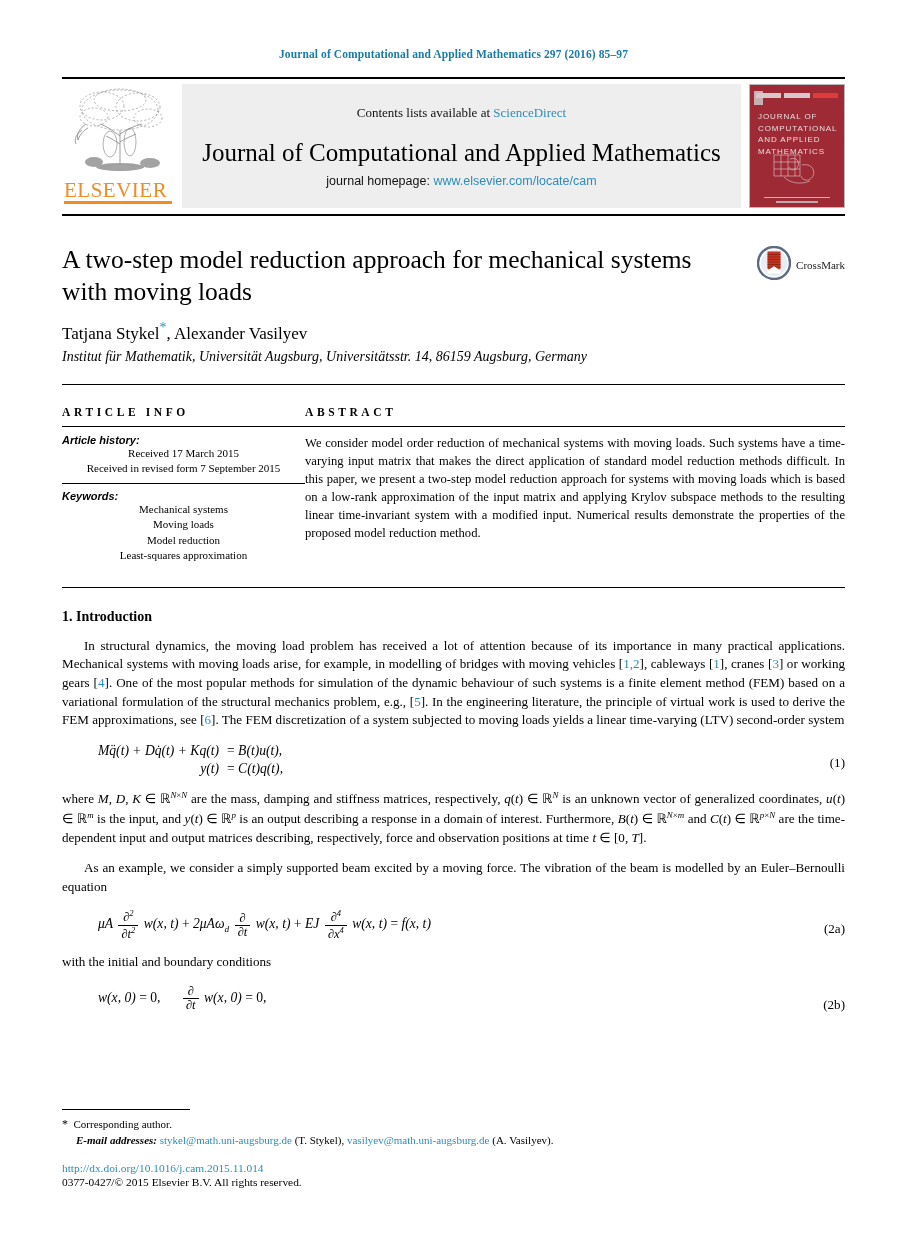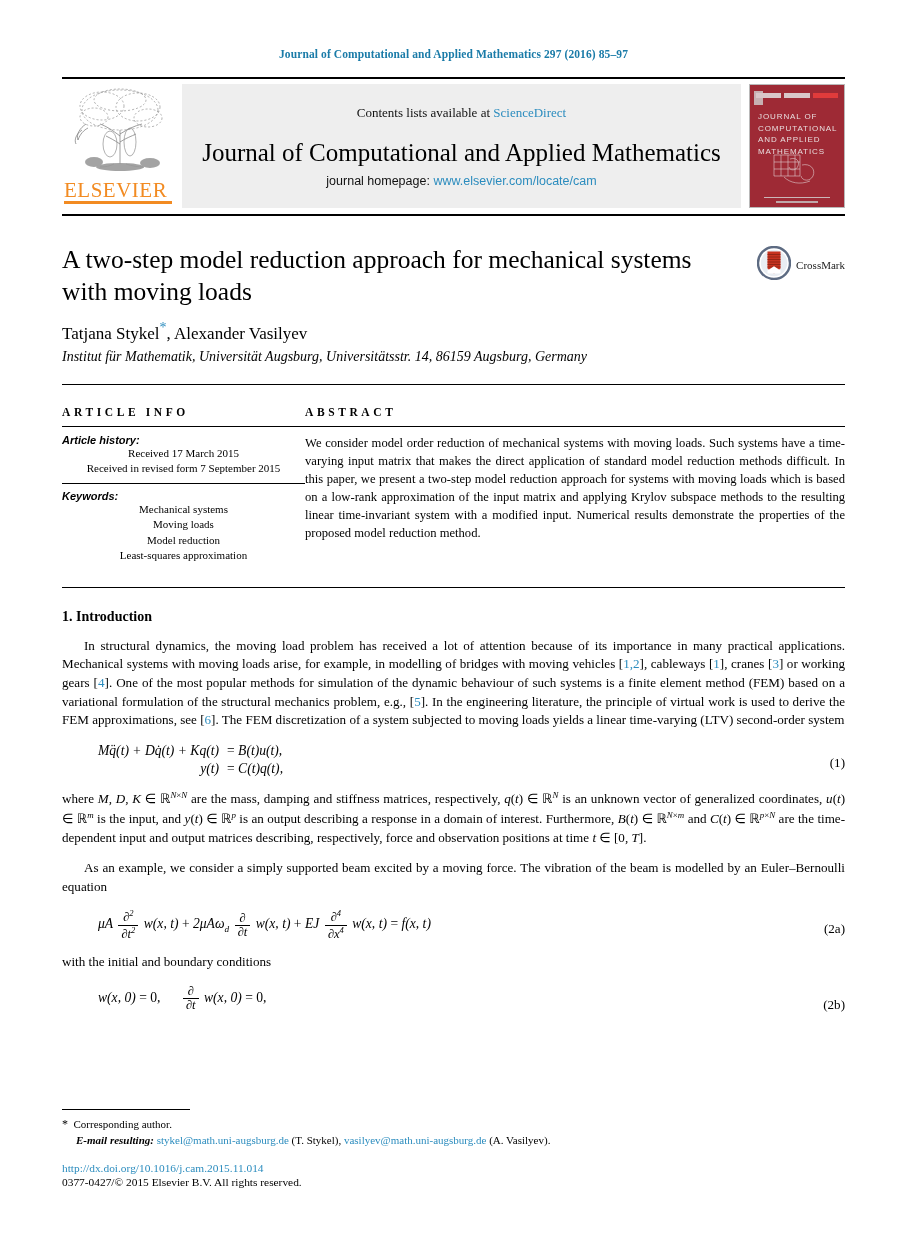--- a/index.html
+++ b/index.html
@@ -478,21 +478,21 @@
     <div class="eq-num">(2b)</div>
   </div>
 
   <div class="footnote-wrap">
     <div class="foot-rule"></div>
     <div class="foot-line">
       <span class="foot-star">*</span>
       &nbsp;<span>Corresponding author.</span>
     </div>
     <div class="foot-line" style="padding-left:14px">
-      <span class="lbl">E-mail resulting:</span>
+      <span class="lbl">E-mail addresses:</span>
       <span class="linkish">stykel@math.uni-augsburg.de</span>
       <span>(T. Stykel),</span>
       <span class="linkish">vasilyev@math.uni-augsburg.de</span>
       <span>(A. Vasilyev).</span>
     </div>
     <div class="doi-line linkish">http://dx.doi.org/10.1016/j.cam.2015.11.014</div>
     <div class="issn-line">0377-0427/© 2015 Elsevier B.V. All rights reserved.</div>
   </div>
 
 </div>

